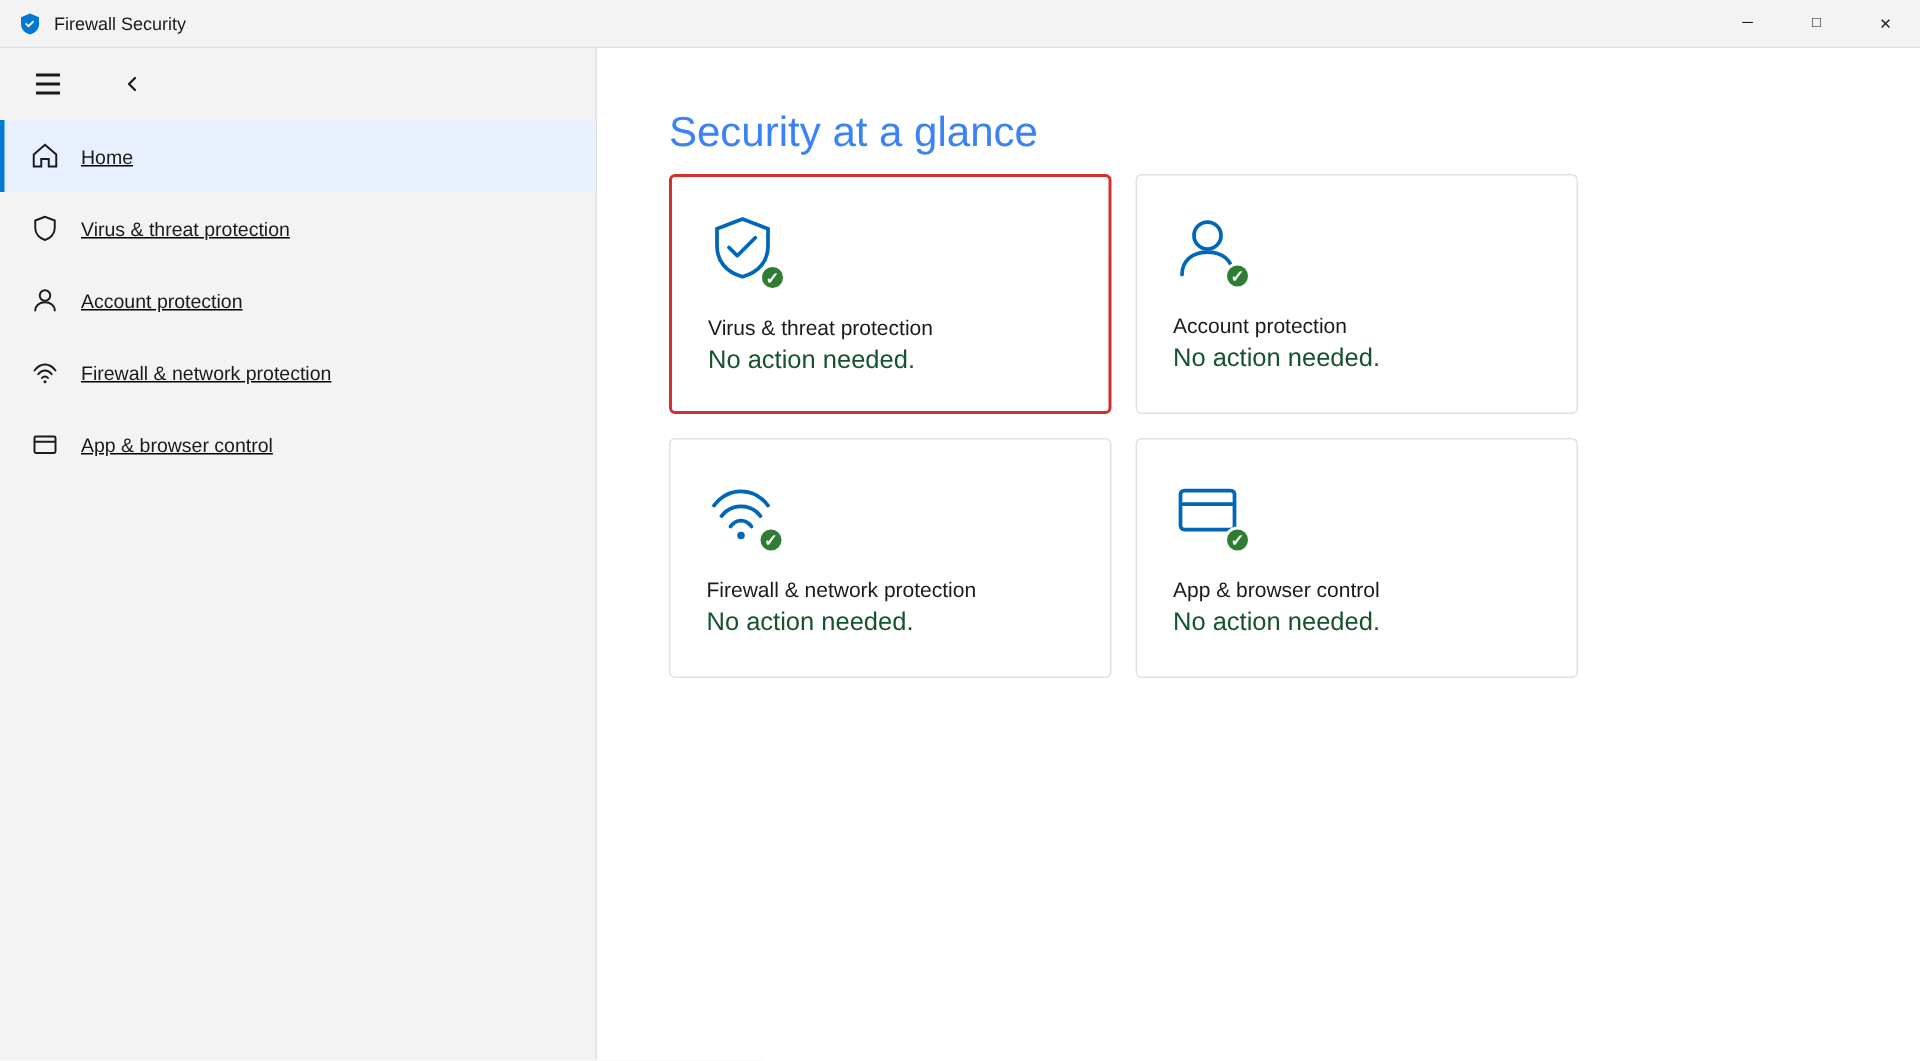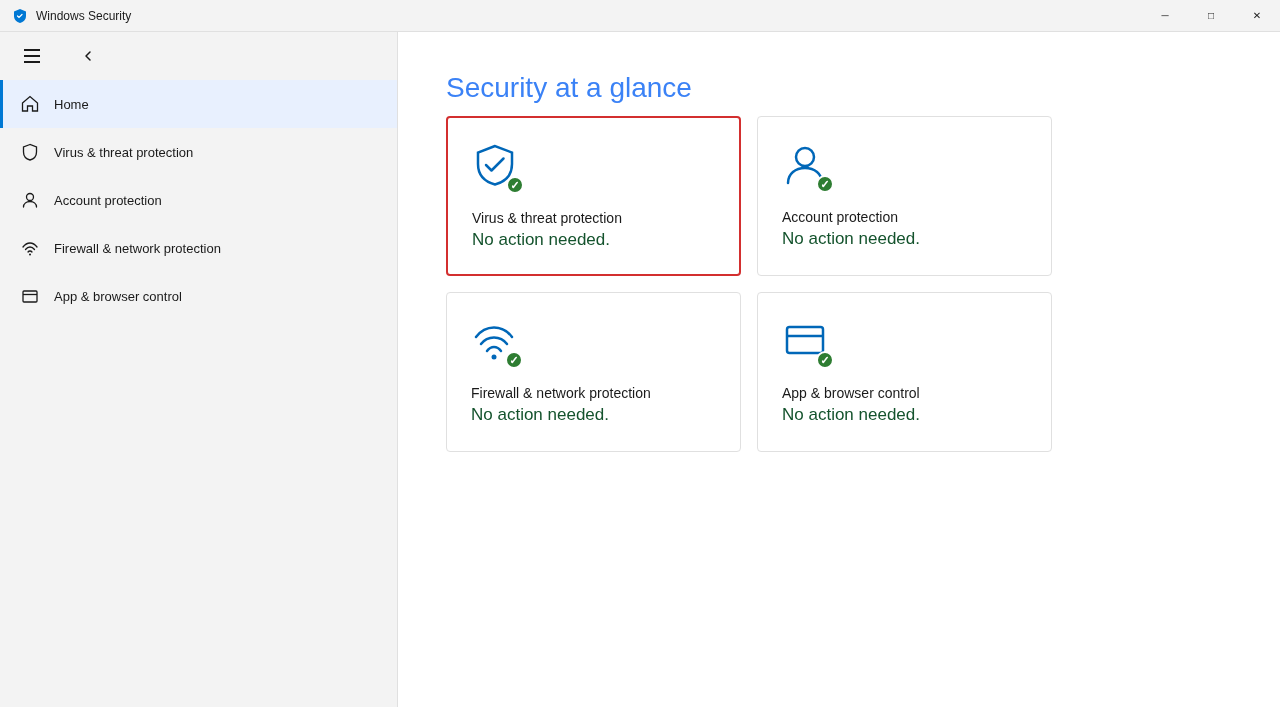--- a/index.html
+++ b/index.html
@@ -53,20 +53,21 @@
     }
 
     
     .sidebar {
       width: 398px;
       background: #f3f3f3;
       display: flex;
       flex-direction: column;
       border-right: 1px solid #e0e0e0;
       flex-shrink: 0;
+      text-decoration: underline;
     }
 
     .sidebar-header {
       height: 48px;
       display: flex;
       align-items: center;
       padding: 0 12px;
       gap: 12px;
     }
 
@@ -220,21 +221,21 @@
   </style>
 </head>
 <body>
 
 <div class="title-bar">
   <div class="title-bar-left">
     <svg class="title-icon" viewBox="0 0 16 16" fill="none">
       <path d="M8 1L2 3.5V8c0 3.5 2.5 6 6 7 3.5-1 6-3.5 6-7V3.5L8 1z" fill="#0078d4"></path>
       <path d="M5.5 8l1.5 1.5 3-3" stroke="white" stroke-width="1.2" fill="none" stroke-linecap="round"></path>
     </svg>
-    <span class="title-text">Windows Security</span>
+    <span class="title-text">Firewall Security</span>
   </div>
   <div class="title-controls">
     <button class="title-btn">─</button>
     <button class="title-btn">□</button>
     <button class="title-btn close">✕</button>
   </div>
 </div>
 
 <div class="app-body">
 

